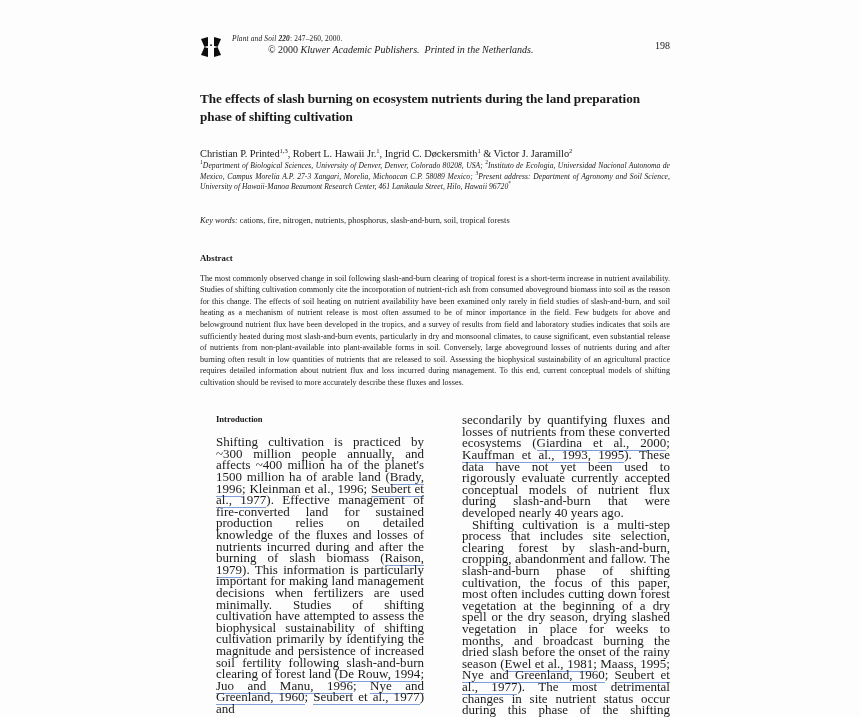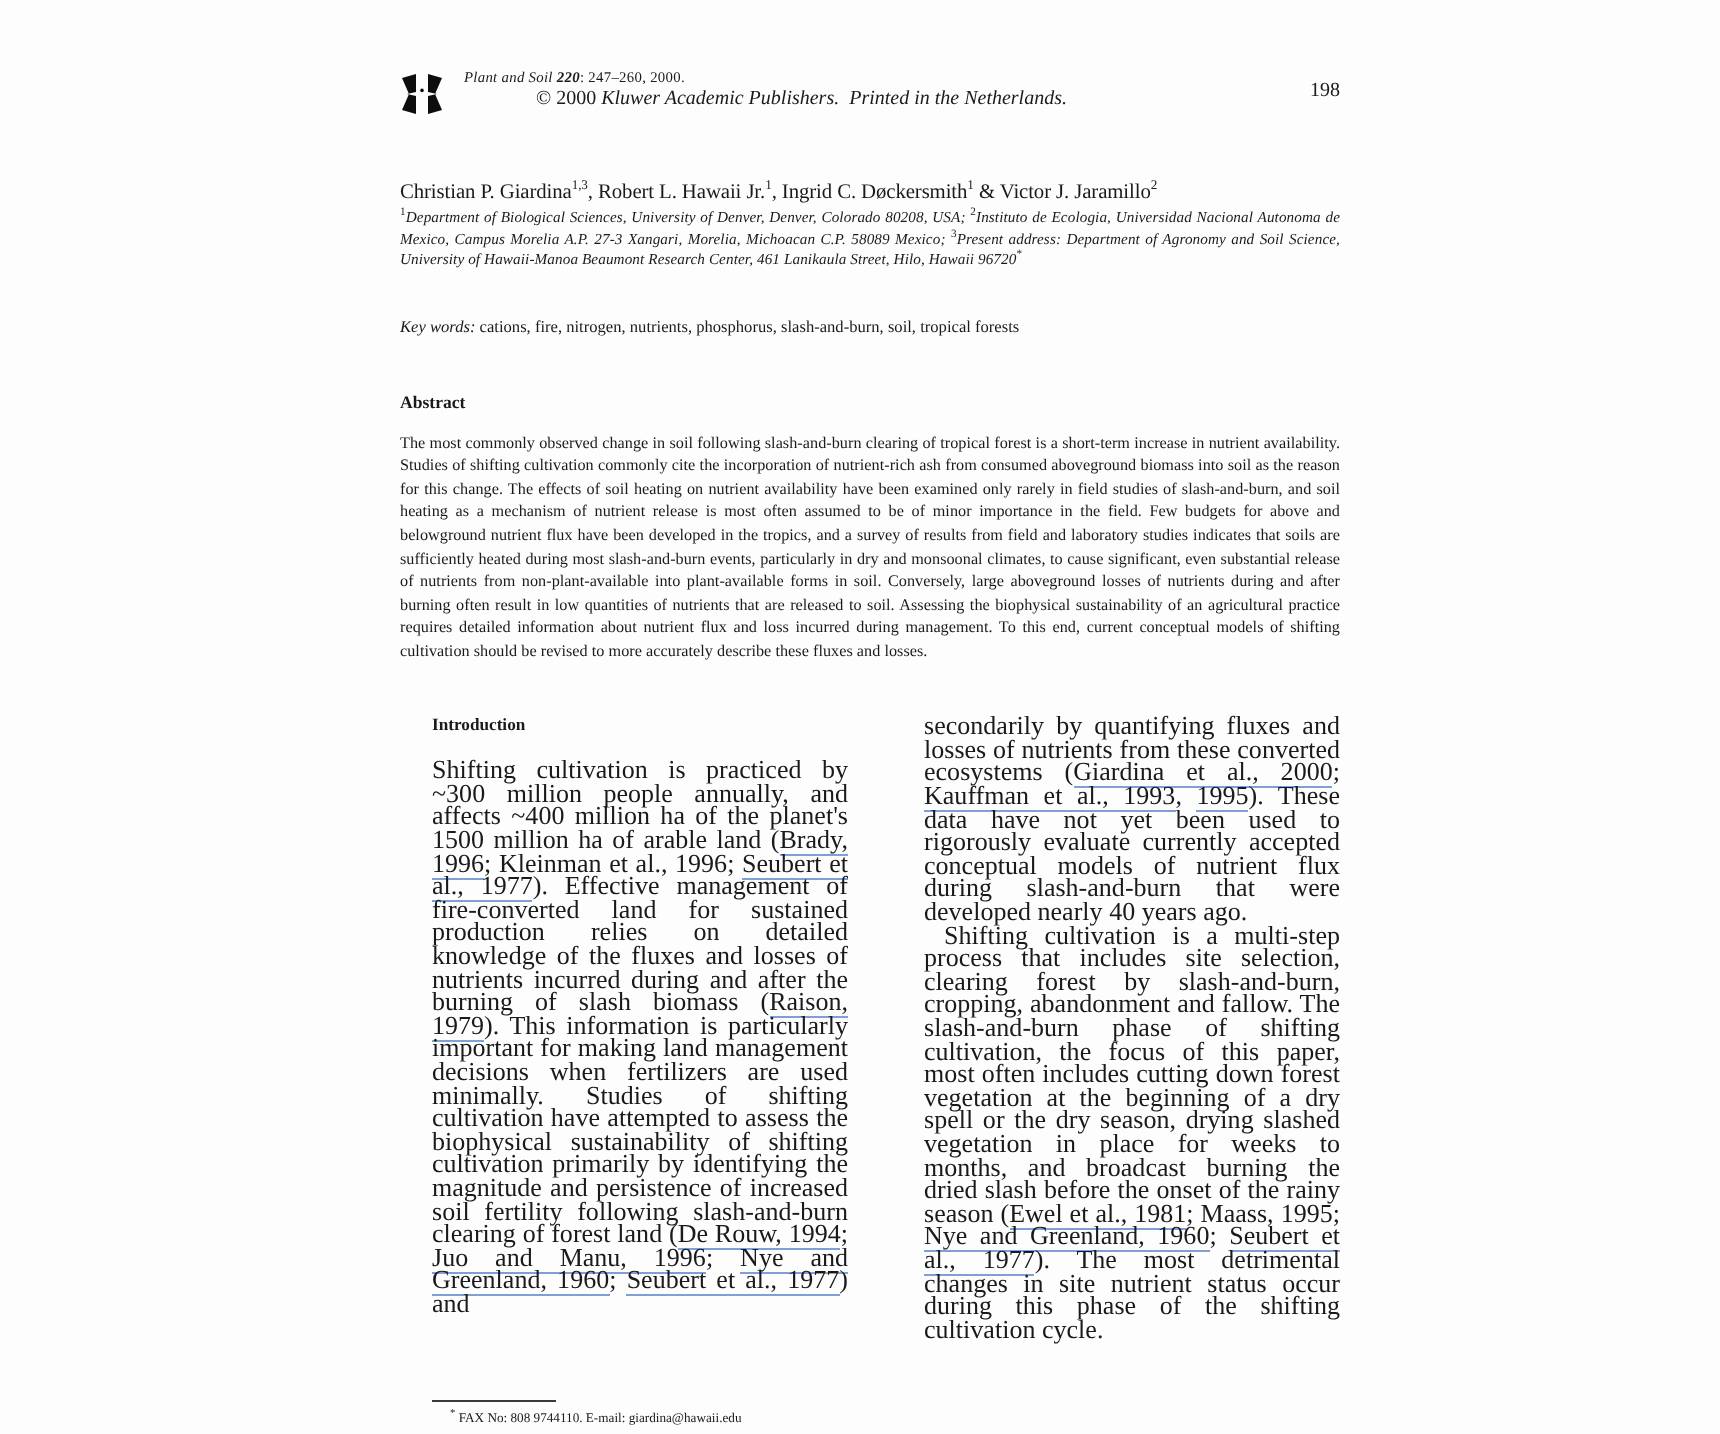--- a/index.html
+++ b/index.html
@@ -222,23 +222,24 @@
       <div class="copyright-line">
         <span class="roman">©</span>
         <span class="roman">2000</span>
         <span class="ital">Kluwer Academic Publishers.</span>
         &nbsp;<span class="ital">Printed in the Netherlands.</span>
       </div>
 
       <div class="page-number">198</div>
     </div>
 
+    <h1 class="article-title">The effects of slash burning on ecosystem nutrients during the land preparation phase of shifting cultivation</h1>
 
     <div class="authors">
-      <span>Christian P. Giardina</span><sup>1,3</sup><span>, Robert L. Hawaii Jr.</span><sup>1</sup><span>, Ingrid C. Døckersmith</span><sup>1</sup><span> &amp; Victor J. Jaramillo</span><sup>2</sup>
+      <span>Christian P. Printed</span><sup>1,3</sup><span>, Robert L. Hawaii Jr.</span><sup>1</sup><span>, Ingrid C. Døckersmith</span><sup>1</sup><span> &amp; Victor J. Jaramillo</span><sup>2</sup>
     </div>
 
     <div class="affiliations">
       <sup>1</sup><span>Department of Biological Sciences, University of Denver, Denver, Colorado 80208, USA; </span><sup>2</sup><span>Instituto de Ecologia, Universidad Nacional Autonoma de Mexico, Campus Morelia A.P. 27-3 Xangari, Morelia, Michoacan C.P. 58089 Mexico; </span><sup>3</sup><span>Present address: Department of Agronomy and Soil Science, University of Hawaii-Manoa Beaumont Research Center, 461 Lanikaula Street, Hilo, Hawaii 96720</span><sup>*</sup>
     </div>
 
     <div class="keywords">
       <span class="kw-label">Key words:</span><span> cations, fire, nitrogen, nutrients, phosphorus, slash-and-burn, soil, tropical forests</span>
     </div>
 

